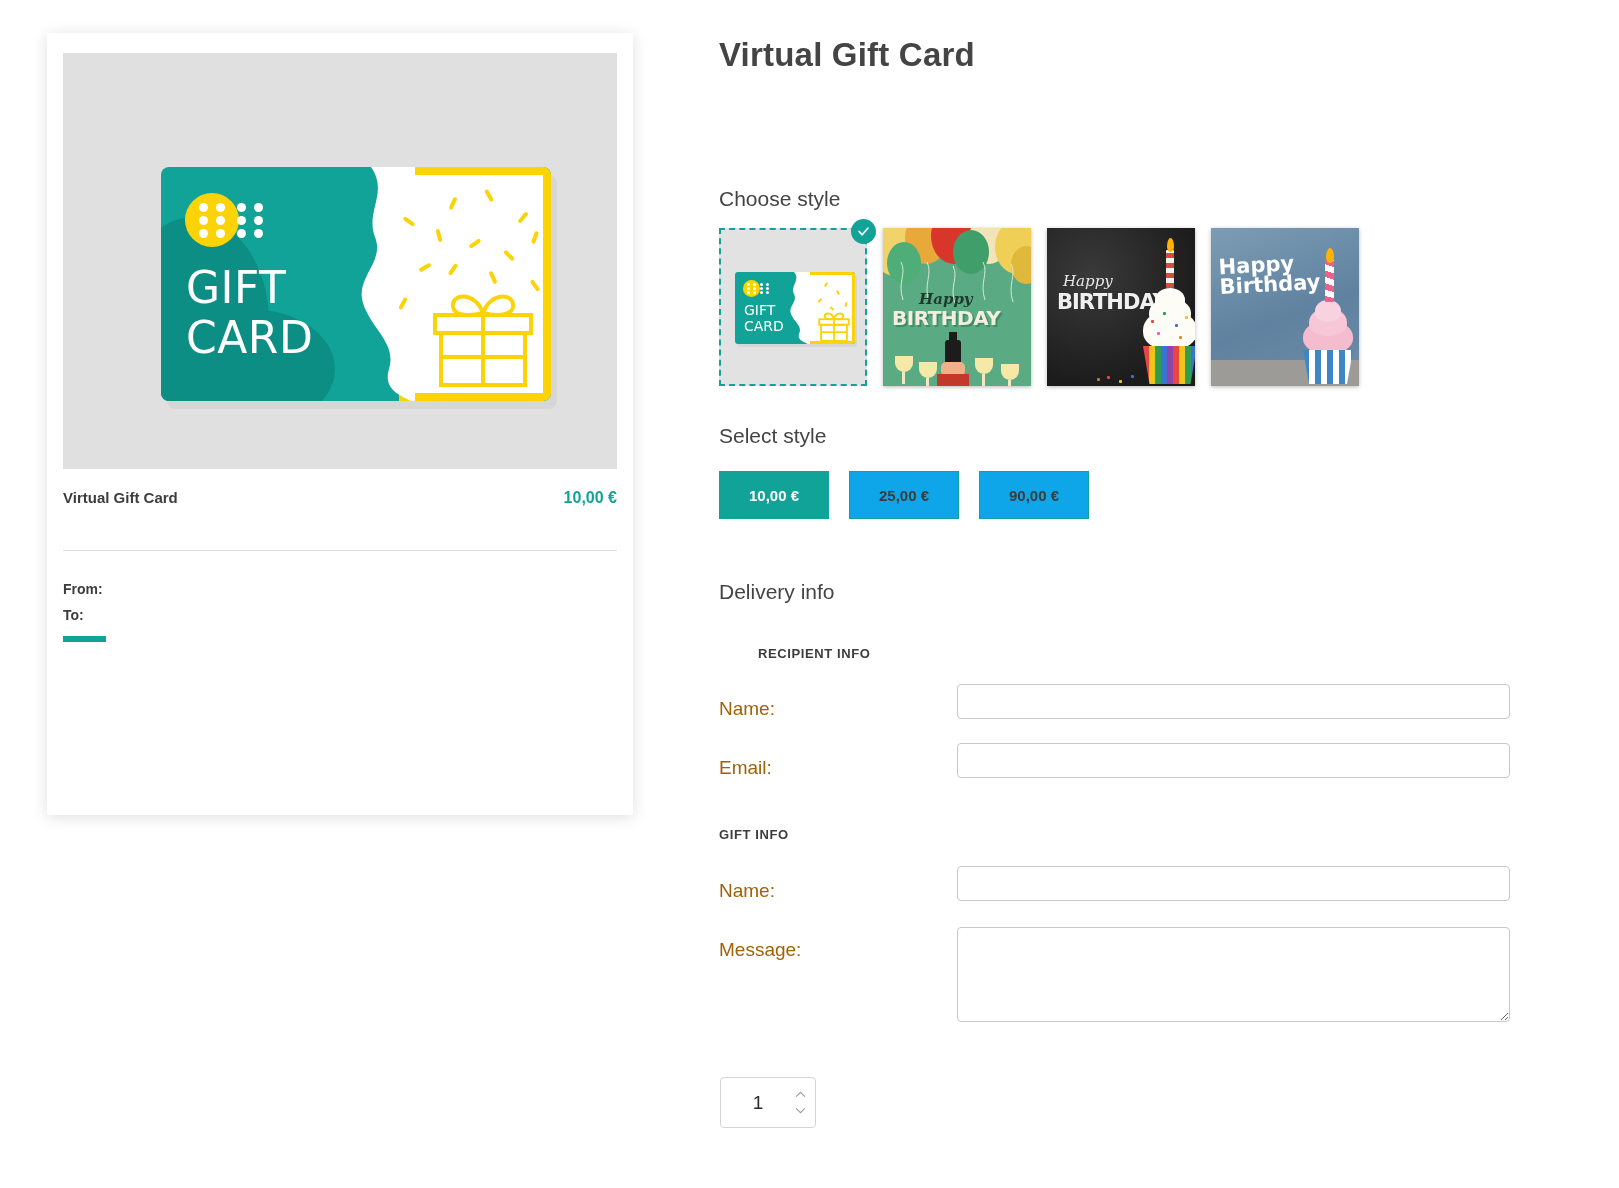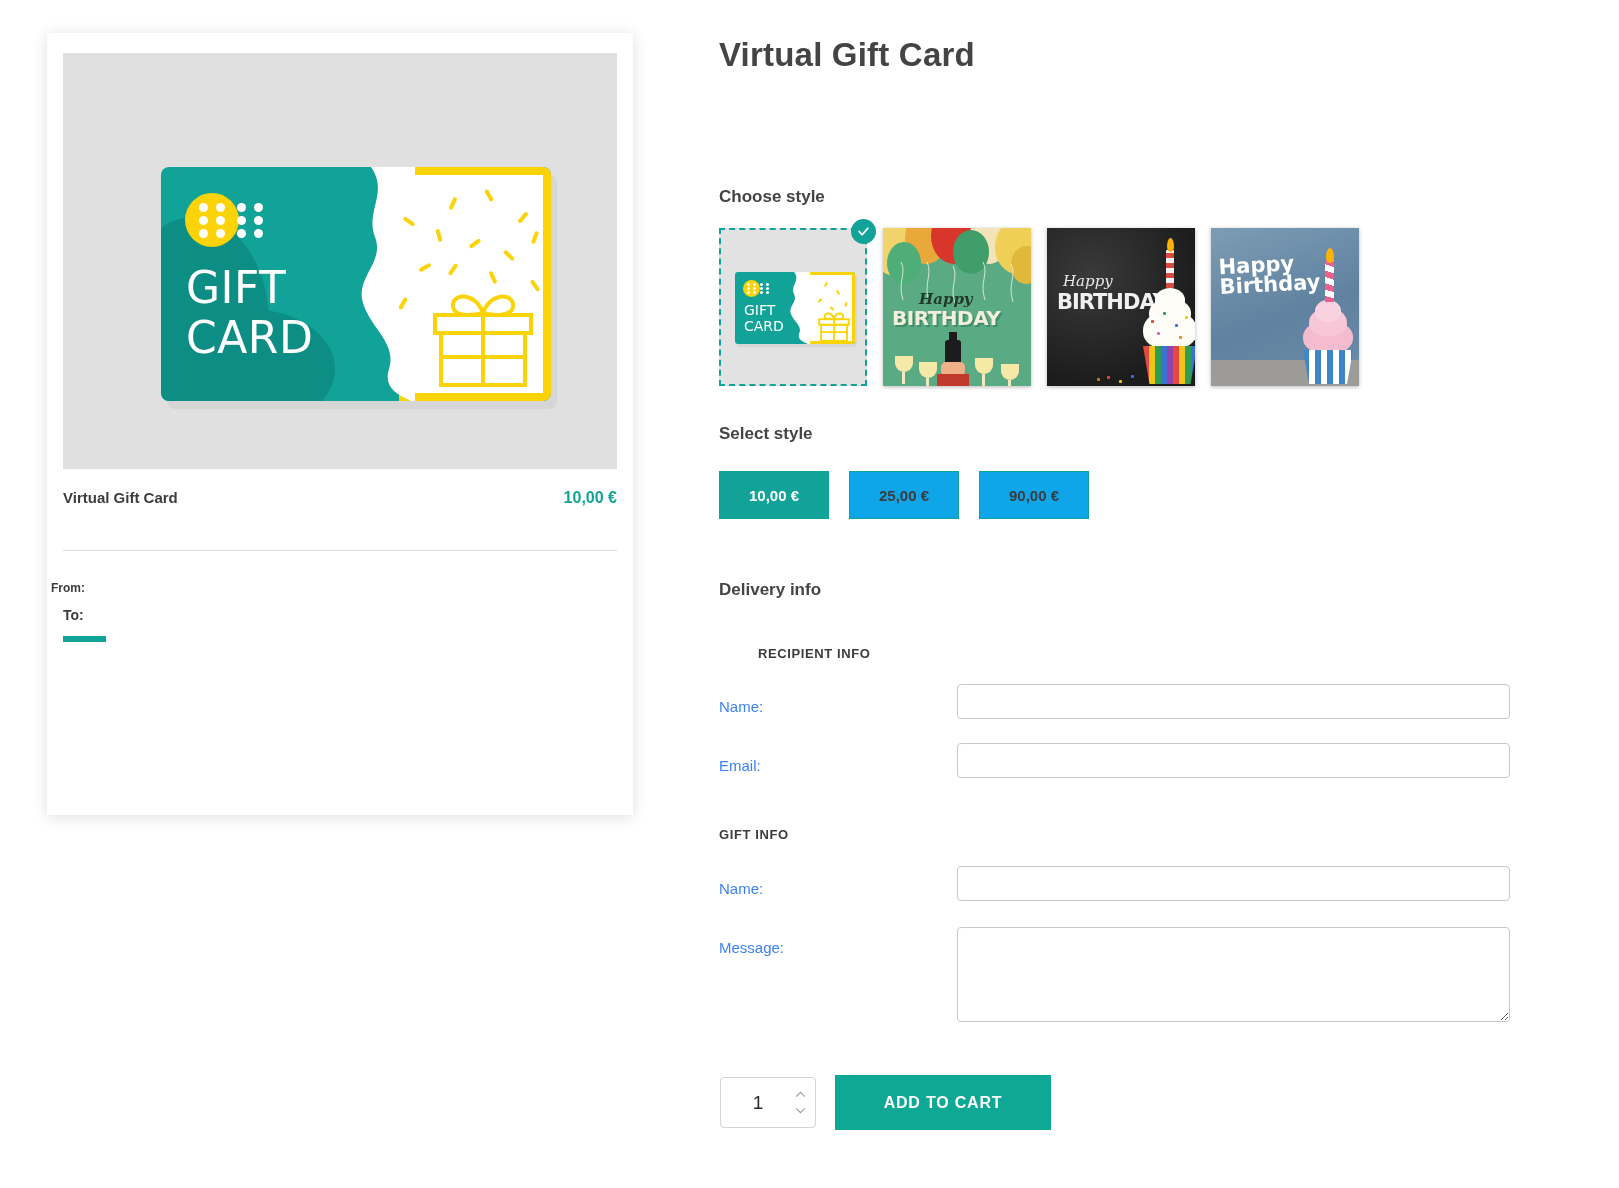--- a/index.html
+++ b/index.html
@@ -92,41 +92,41 @@
     width: 554px;
     display: flex; justify-content: space-between; align-items: baseline;
   }
   .preview-title { font-size: 15px; font-weight: bold; color: #3c3c3c; }
   .preview-price { font-size: 16px; font-weight: bold; color: #11a397; }
   .preview-divider {
     position: absolute; left: 16px; top: 517px;
     width: 554px; height: 1px; background: #dcdcdc;
   }
   .preview-from {
-    position: absolute; left: 4px; top: 548px;
-    font-size: 12px; font-weight: bold; color: #3c3c3c;
+    position: absolute; left: 16px; top: 548px;
+    font-size: 14px; font-weight: bold; color: #3c3c3c;
   }
   .preview-to {
     position: absolute; left: 16px; top: 574px;
     font-size: 14px; font-weight: bold; color: #3c3c3c;
   }
   .preview-accent {
     position: absolute; left: 16px; top: 603px;
     width: 43px; height: 6px; background: #11a397;
   }
 
   .page-title {
     position: absolute; left: 719px; top: 36px;
     font-size: 33px; font-weight: bold; color: #444444;
     letter-spacing: 0.2px;
   }
 
   .section-label {
     position: absolute;
-    font-size: 17px; color: #444444; font-weight: bold;
+    font-size: 21px; color: #444444; font-weight: normal;
   }
   .sub-label {
     position: absolute;
     font-size: 13px; color: #3c3c3c; font-weight: bold;
     letter-spacing: 0.6px;
   }
 
   
   .styles { position: absolute; left: 719px; top: 228px; display: flex; }
   .style-item {
@@ -208,21 +208,21 @@
   .amount-btn {
     width: 110px; height: 48px; margin-right: 20px;
     display: flex; align-items: center; justify-content: center;
     font-size: 15px; font-weight: bold;
     border: 1px solid #11a397; background: #0ea5e9; color: #3c3c3c;
     cursor: pointer;
   }
   .amount-btn.active { background: #11a397; color: #ffffff; border-color: #11a397; }
 
   
-  .field-label { position: absolute; font-size: 15px; color: #3b82f6; }
+  .field-label { position: absolute; font-size: 19px; color: #a16207; }
   .field-input {
     position: absolute; left: 957px;
     width: 553px; height: 35px;
     border: 1px solid #c8c8c8; border-radius: 4px;
     background: #ffffff; outline: none;
     font-family: "Liberation Sans", sans-serif; font-size: 14px;
     padding: 0 10px; color: #3c3c3c;
   }
   .field-textarea {
     position: absolute; left: 957px; top: 927px;
@@ -505,15 +505,14 @@
     <div class="qty-value">1</div>
     <div class="qty-arrows">
       <svg viewBox="0 0 12 8">
           <path d="M1,6.5 L6,1.5 L11,6.5" fill="none" stroke="#9a9a9a" stroke-width="1.2"></path>
         </svg>
       <svg viewBox="0 0 12 8">
           <path d="M1,1.5 L6,6.5 L11,1.5" fill="none" stroke="#9a9a9a" stroke-width="1.2"></path>
         </svg>
     </div>
   </div>
-  <button class="add-cart-btn">ADD TO CART</button>
 
 </div>
 
 </body></html>

